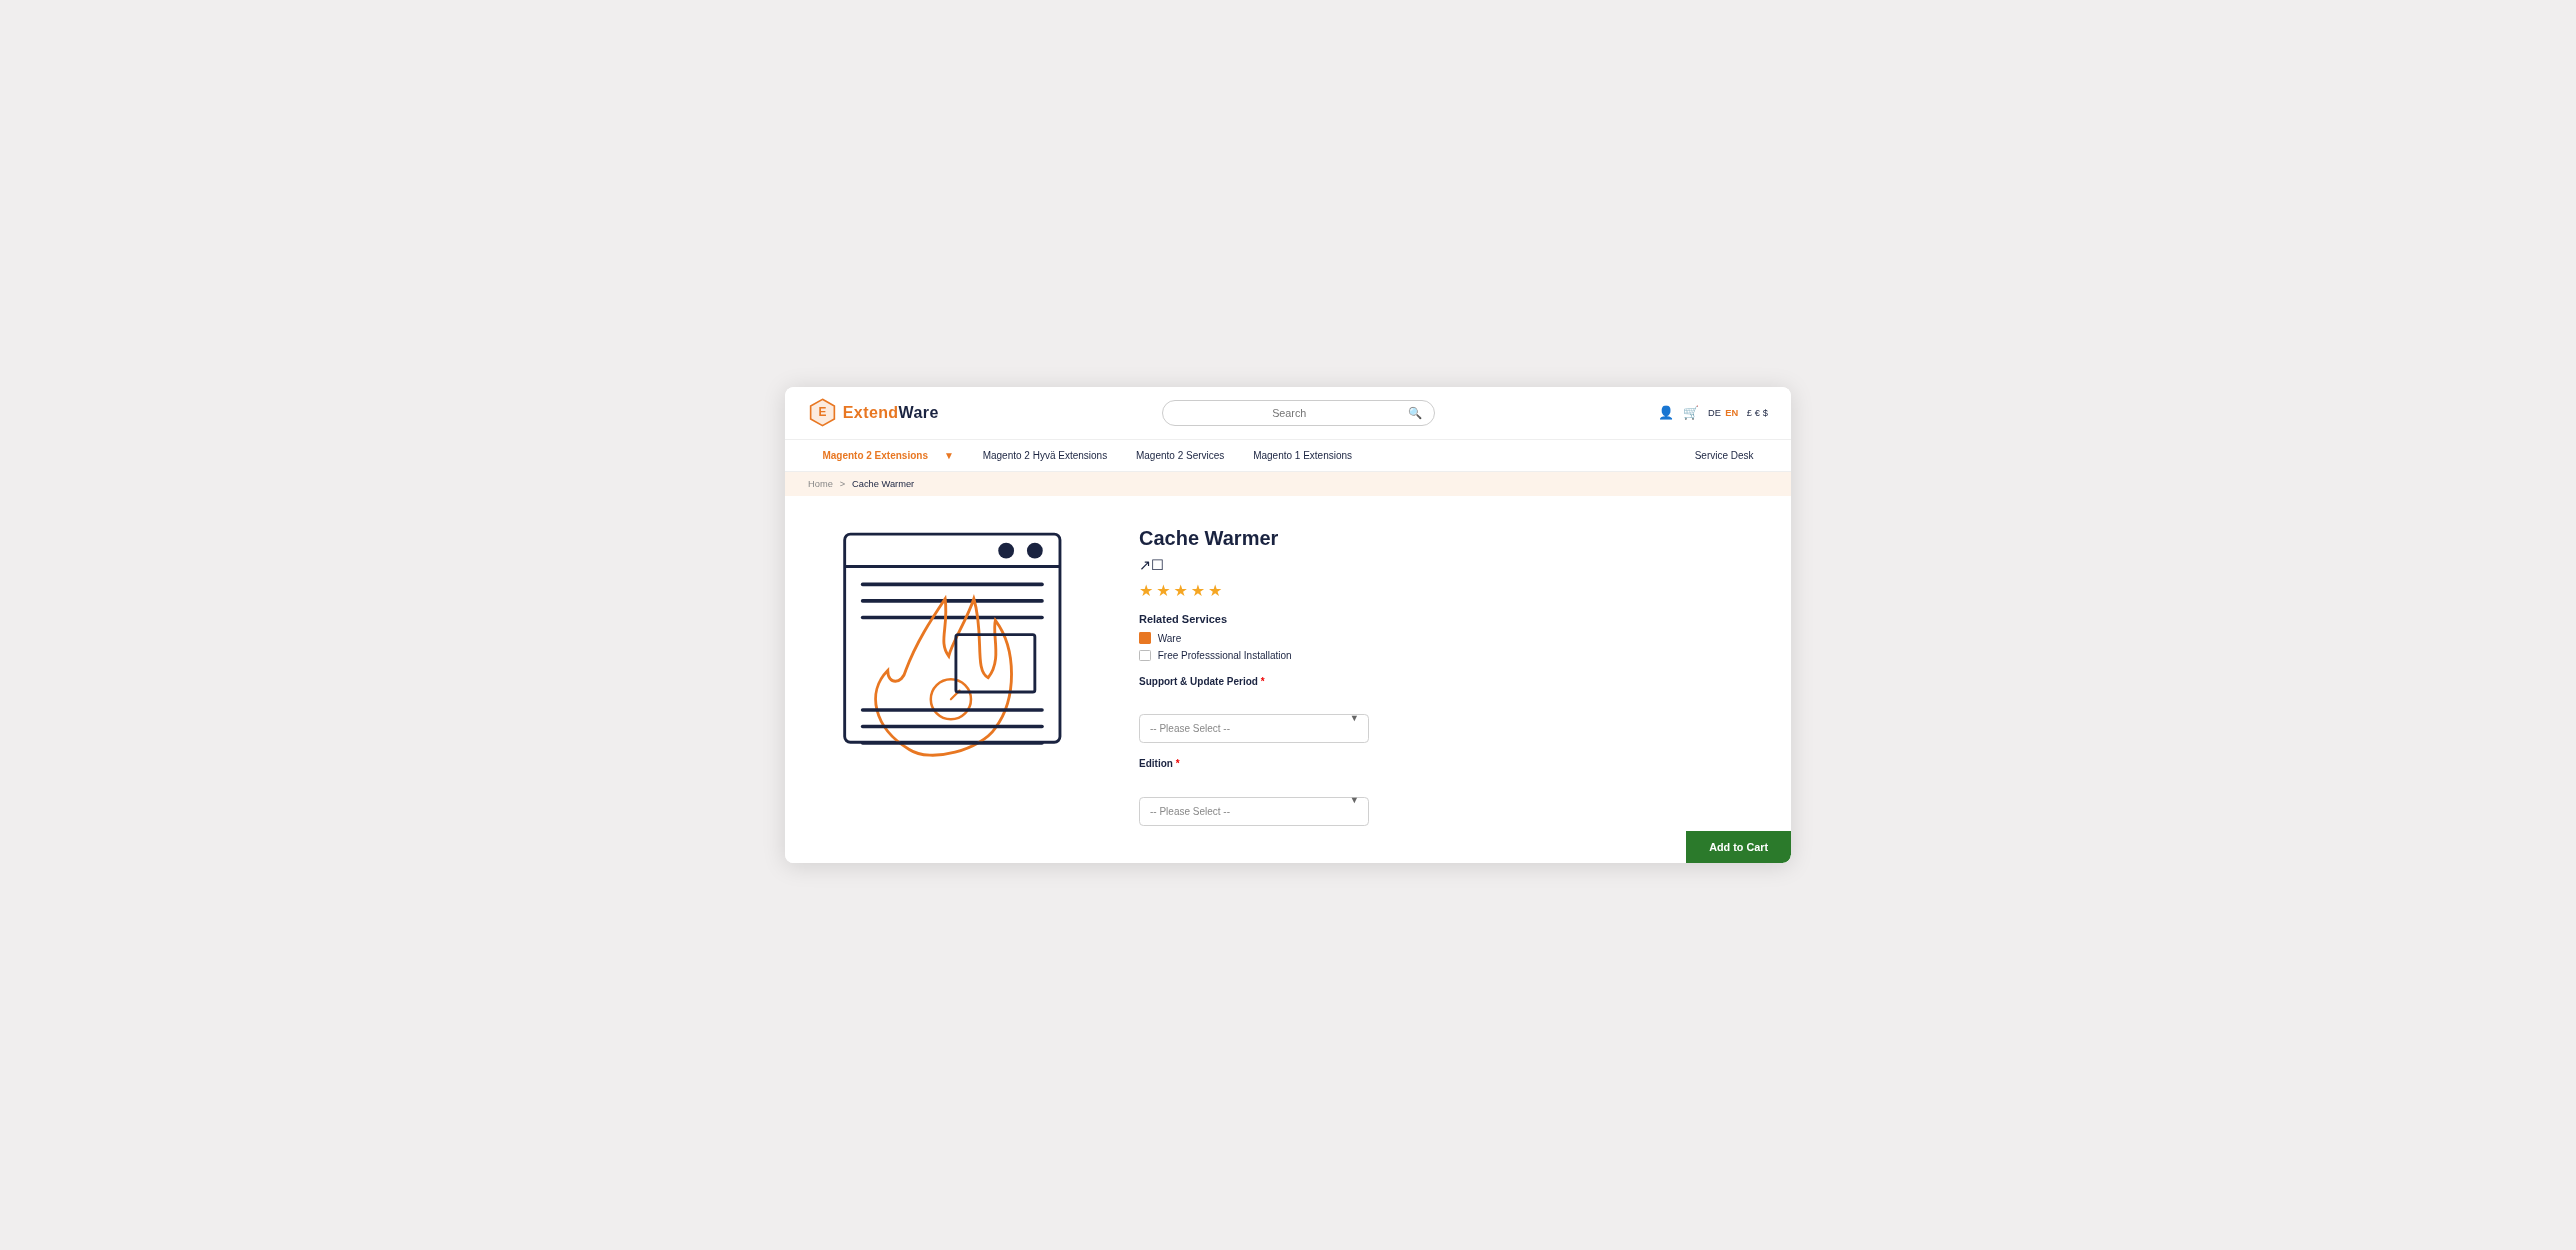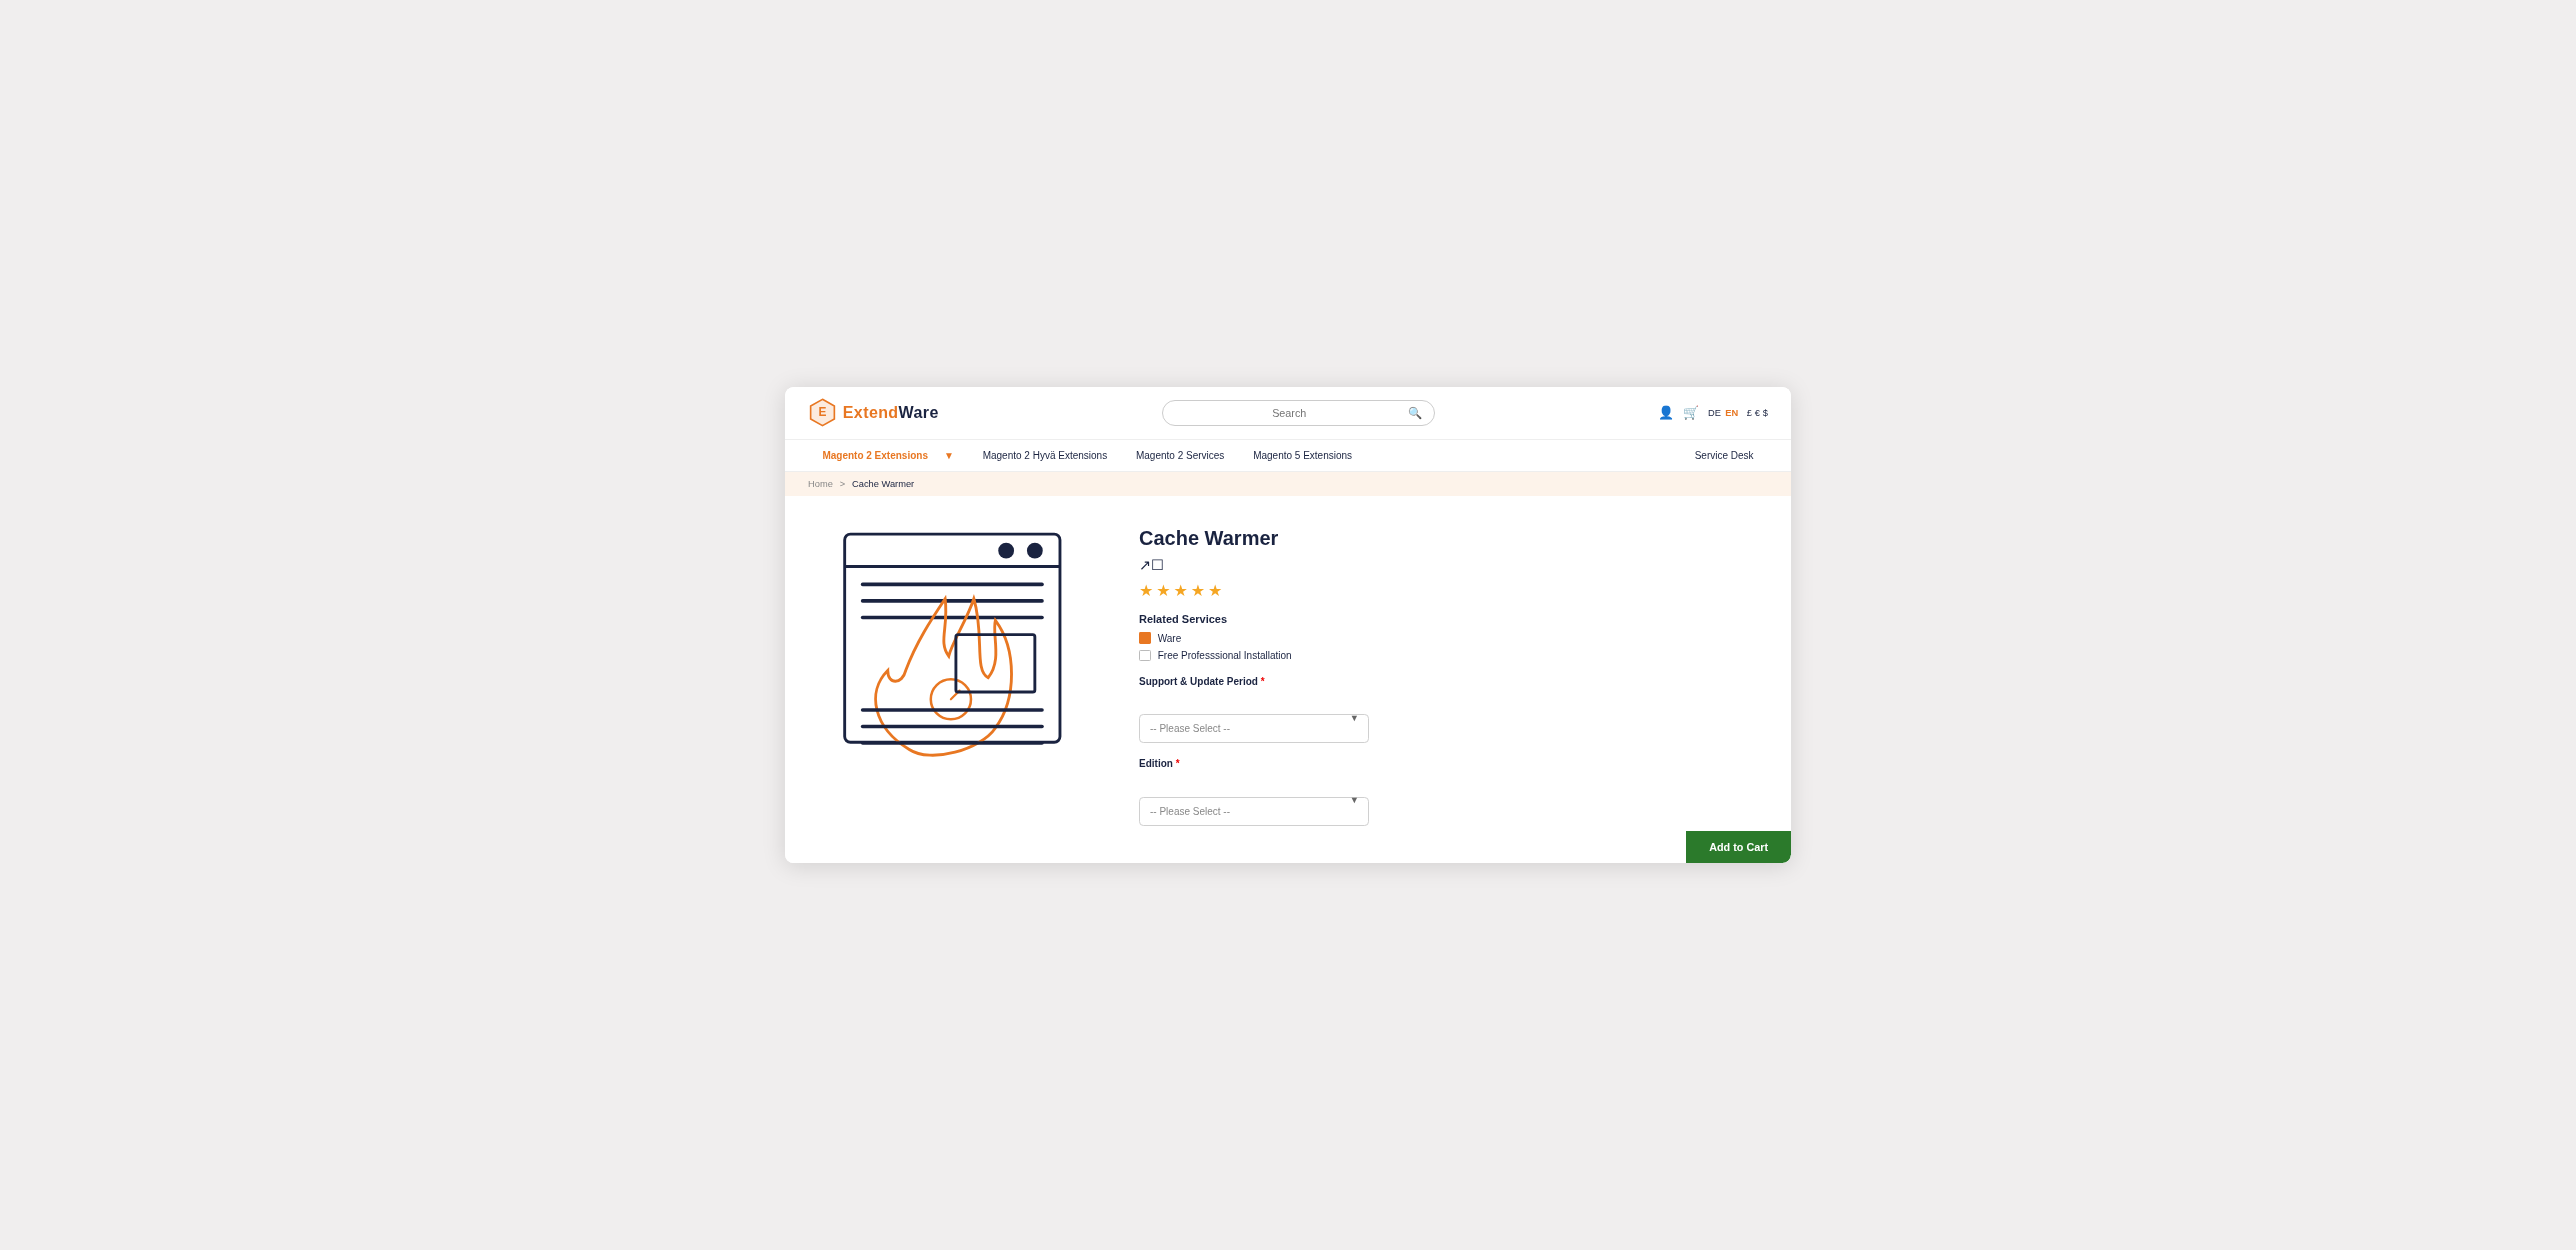--- a/index.html
+++ b/index.html
@@ -331,21 +331,21 @@
       <span>Magento 2 Extensions</span>
       <span>▼</span>
     </a>
     <a class="nav-item">
       <span>Magento 2 Hyvä Extensions</span>
     </a>
     <a class="nav-item">
       <span>Magento 2 Services</span>
     </a>
     <a class="nav-item">
-      <span>Magento 5 Extensions</span>
+      <span>Magento 1 Extensions</span>
     </a>
     <a class="nav-item service-desk">
       <span>Service Desk</span>
     </a>
   </nav>
 
   <div class="breadcrumb-bar">
     <a href="#">Home</a>
     <span class="separator">&gt;</span>
     <span class="current">Cache Warmer</span>

